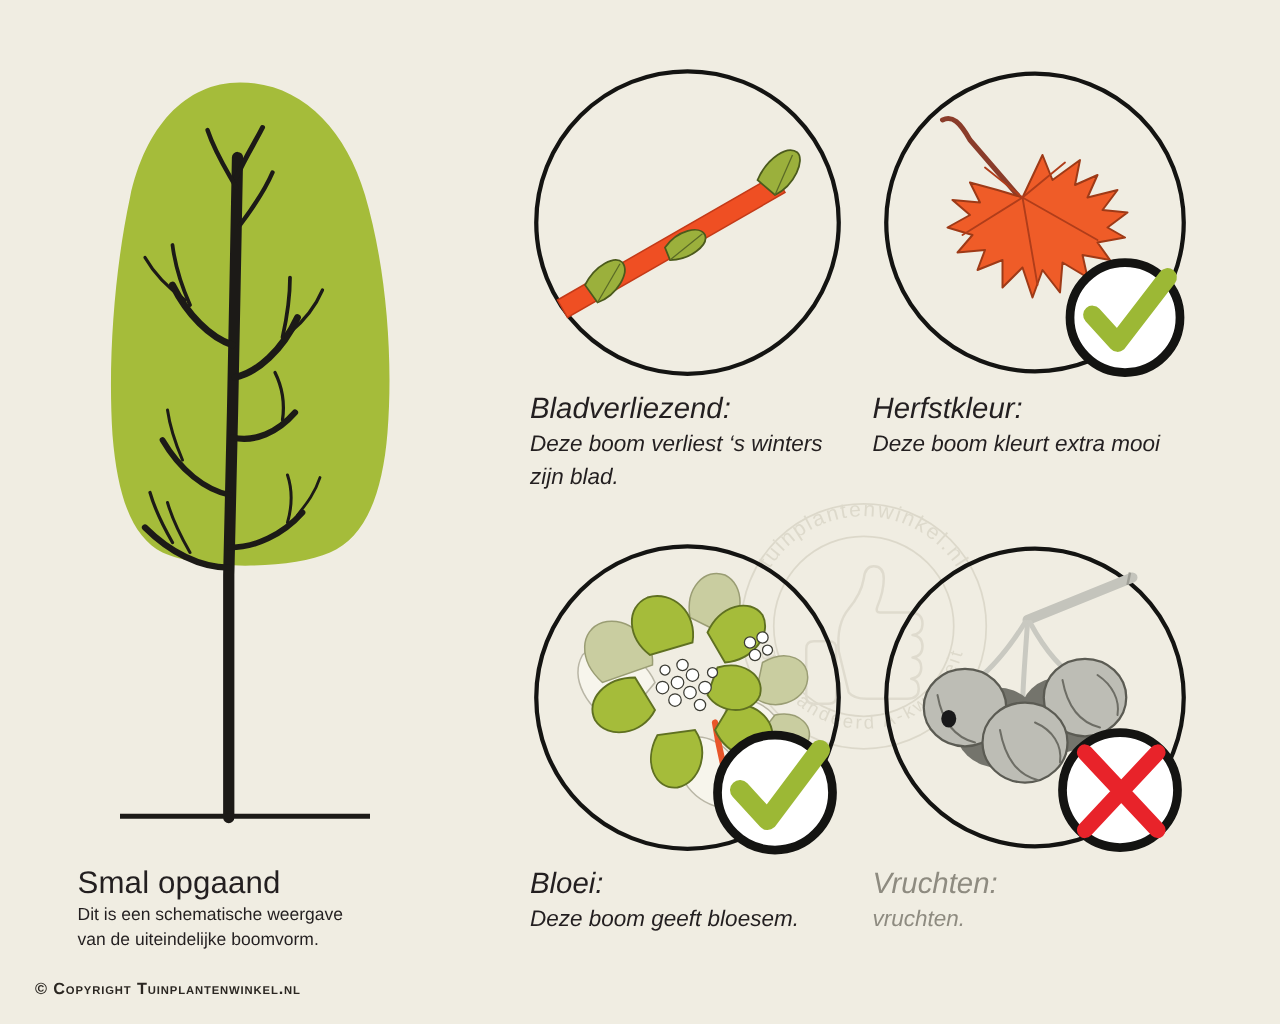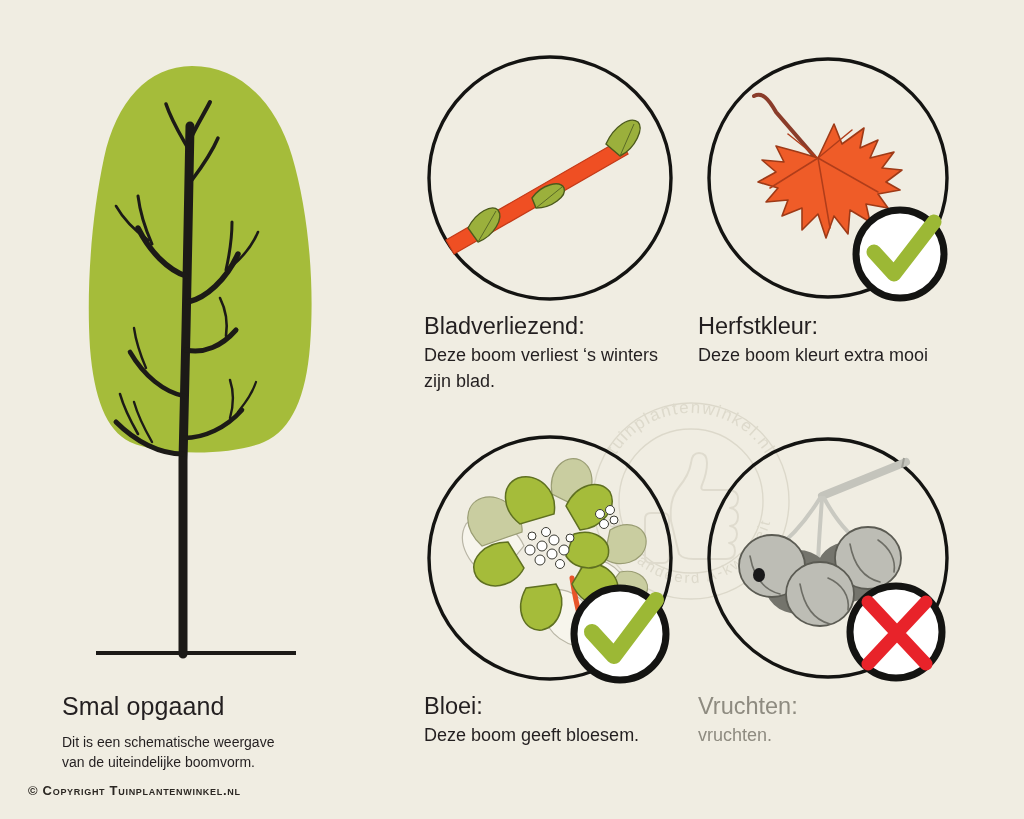--- a/index.html
+++ b/index.html
@@ -63,21 +63,21 @@
     text-align: left;
     padding-left: 62px;
   }
 
   .tree-title {
     font-size: 25px;
     line-height: 1.15;
     letter-spacing: 0.1px;
     color: #231f20;
     font-weight: 400;
-    margin-bottom: 12px;
+    margin-bottom: 1px;
   }
 
   .tree-sub {
     font-size: 14px;
     line-height: 1.42;
     color: #231f20;
     max-width: 310px;
   }
 
   .copyright {
@@ -92,20 +92,21 @@
   }
 
   
   .features {
     position: absolute;
     left: 410px;
     top: 0;
     width: 614px;
     height: 792px;
     z-index: 2;
+    font-style: italic;
   }
 
   .cell {
     position: absolute;
     width: 290px;
   }
 
   .cell-bladverliezend { left: 14px;  top: 52px; }
   .cell-herfstkleur    { left: 288px; top: 52px; }
   .cell-bloei          { left: 14px;  top: 432px; }

